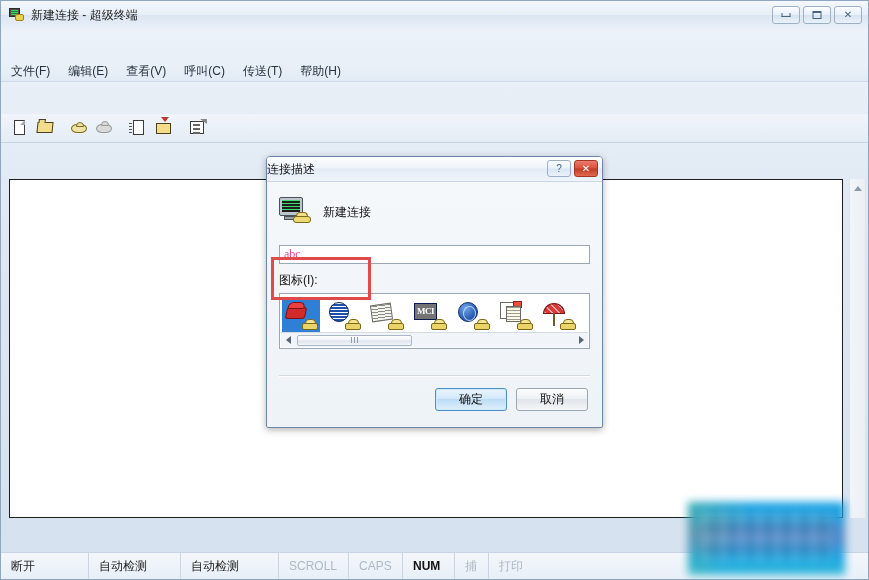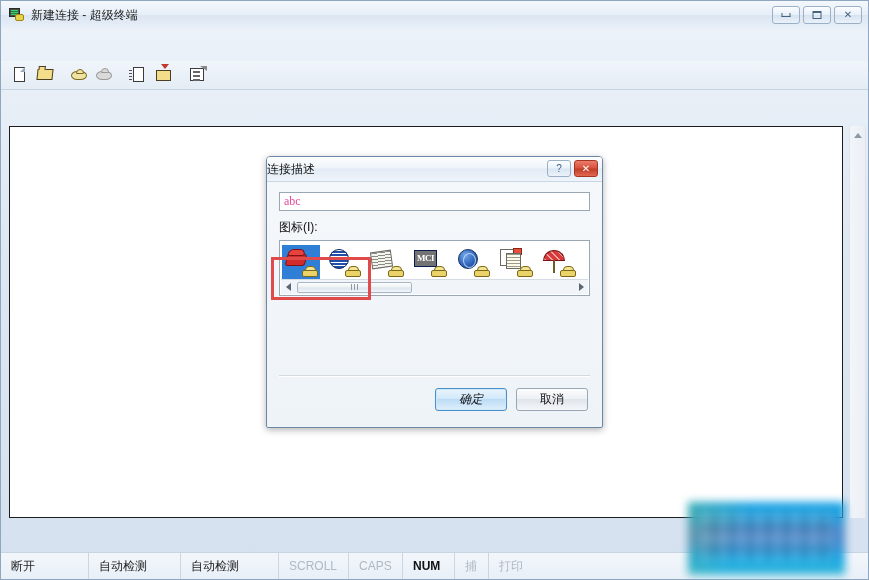--- a/index.html
+++ b/index.html
@@ -667,21 +667,20 @@
     color: #111111;
     border-radius: 3px;
     display: flex; align-items: center; justify-content: center;
     cursor: default;
     font-family: "Liberation Sans", sans-serif;
   }
   .dlg-btn.default {
     border: 1px solid #4a90c8;
     background: linear-gradient(to bottom, #eaf5fd 0%, #d2e9fa 45%, #bcdcf5 50%, #dff0fd 100%);
     box-shadow: 0 0 0 1px #cfe8f8 inset;
-    font-style: italic;
   }
   .dlg-btn.normal {
     border: 1px solid #9aa7b5;
     background: linear-gradient(to bottom, #fbfcfd 0%, #eef1f5 45%, #e0e5eb 50%, #f4f6f9 100%);
   }
 
   
   #annot-rect {
     position: absolute;
     left: 271px; top: 257px;
@@ -730,20 +729,28 @@
         </div>
       <div class="wbtn max">
           <span class="g"></span>
         </div>
       <div class="wbtn close">
         <span class="g">✕</span>
       </div>
     </div>
   </div>
 
+  <div id="menubar">
+    <div class="menu-item">文件(F)</div>
+    <div class="menu-item">编辑(E)</div>
+    <div class="menu-item">查看(V)</div>
+    <div class="menu-item">呼叫(C)</div>
+    <div class="menu-item">传送(T)</div>
+    <div class="menu-item">帮助(H)</div>
+  </div>
 
   <div id="toolbar">
     <div class="tb-btn">
         <span class="ic-doc"></span>
       </div>
     <div class="tb-btn">
         <span class="ic-folder-open"></span>
       </div>
     <div class="tb-sep"></div>
     <div class="tb-btn">
@@ -797,20 +804,31 @@
         <span>?</span>
       </div>
       <div class="dbtn close">
         <span>✕</span>
       </div>
     </div>
   </div>
 
   <div id="dlg-body">
 
+    <div class="conn-head">
+      <span class="conn-icon">
+        <span class="monitor"></span>
+        <span class="base"></span>
+        <span class="ph2">
+            <span class="body"></span>
+            <span class="handset"></span>
+          </span>
+      </span>
+      <span class="conn-name">新建连接</span>
+    </div>
 
 
     <input id="name-input" type="text" value="abc" style="">
 
     <div class="icon-label">图标(I):</div>
 
     <div id="icon-picker">
       <div id="icon-strip">
         <div class="icon-cell selected">
           <span class="icon-art art-redphone">

